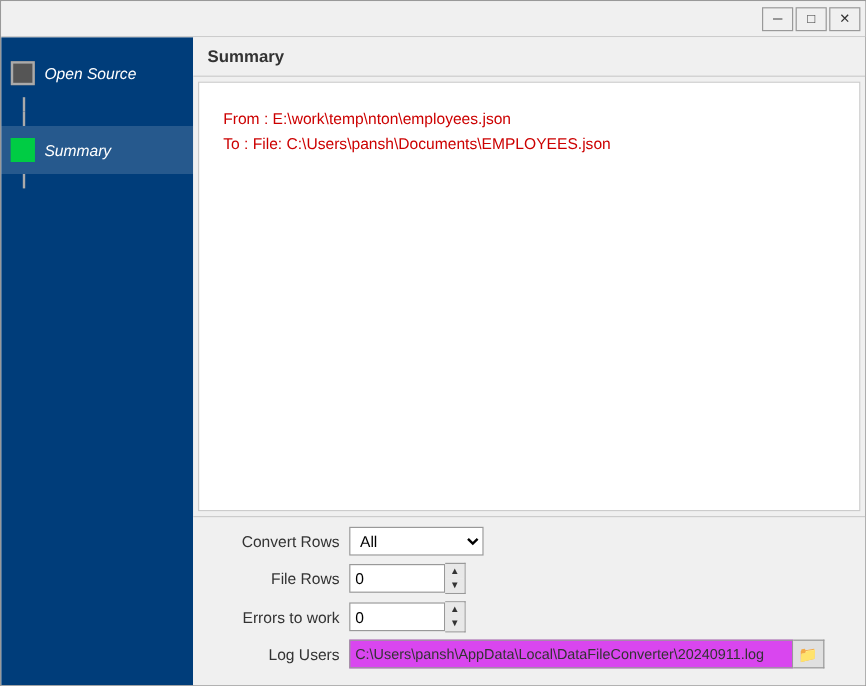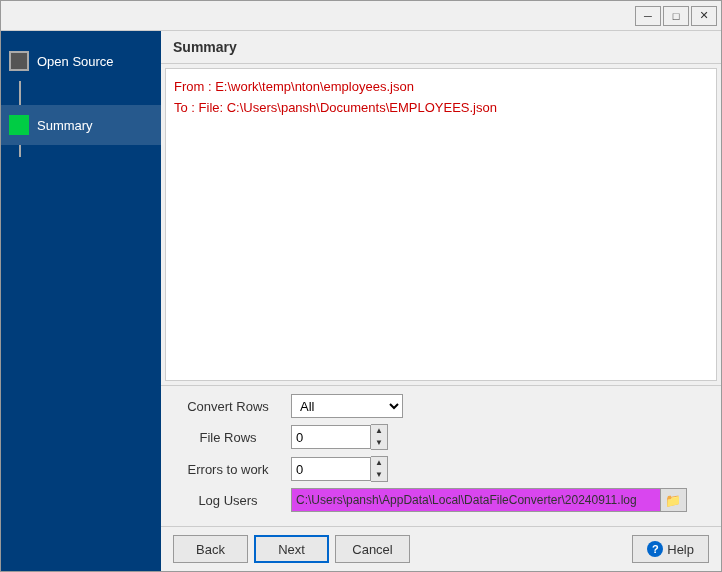--- a/index.html
+++ b/index.html
@@ -55,20 +55,21 @@
       overflow: hidden;
     }
 
     
     .sidebar {
       width: 160px;
       background: #003d7a;
       display: flex;
       flex-direction: column;
       padding: 10px 0;
+      font-style: italic;
     }
 
     .sidebar-item {
       display: flex;
       align-items: center;
       padding: 10px 8px;
       color: white;
       cursor: pointer;
       gap: 8px;
     }
@@ -120,21 +121,21 @@
       font-weight: 600;
       color: #333;
       border-bottom: 1px solid #ccc;
     }
 
     .summary-area {
       flex: 1;
       background: white;
       margin: 4px;
       border: 1px solid #ccc;
-      padding: 8px;
+      padding: 20px;
       overflow-y: auto;
     }
 
     .summary-text {
       font-size: 13px;
       color: #cc0000;
       line-height: 1.6;
     }
 
     
@@ -148,21 +149,21 @@
       display: flex;
       align-items: center;
       margin-bottom: 6px;
       gap: 8px;
     }
 
     .form-label {
       width: 110px;
       font-size: 13px;
       color: #333;
-      text-align: center;
+      text-align: right;
       flex-shrink: 0;
     }
 
     .form-select {
       width: 112px;
       height: 24px;
       border: 1px solid #999;
       background: white;
       font-size: 13px;
       padding: 0 4px;
@@ -370,29 +371,16 @@
           <div class="log-file-container">
             <input type="text" class="log-file-input" value="C:\Users\pansh\AppData\Local\DataFileConverter\20240911.log" style="">
             <button class="log-file-btn">
               <span>📁</span>
             </button>
           </div>
         </div>
 
       </div>
 
-      <div class="bottom-buttons">
-        <div class="btn-group-left">
-          <button class="btn">Back</button>
-          <button class="btn btn-primary">Next</button>
-          <button class="btn">Cancel</button>
-        </div>
-        <div class="btn-group-right">
-          <button class="btn btn-help">
-            <span class="help-icon">?</span>
-            <span>Help</span>
-          </button>
-        </div>
-      </div>
 
     </div>
   </div>
 </div>
 
 </body></html>

